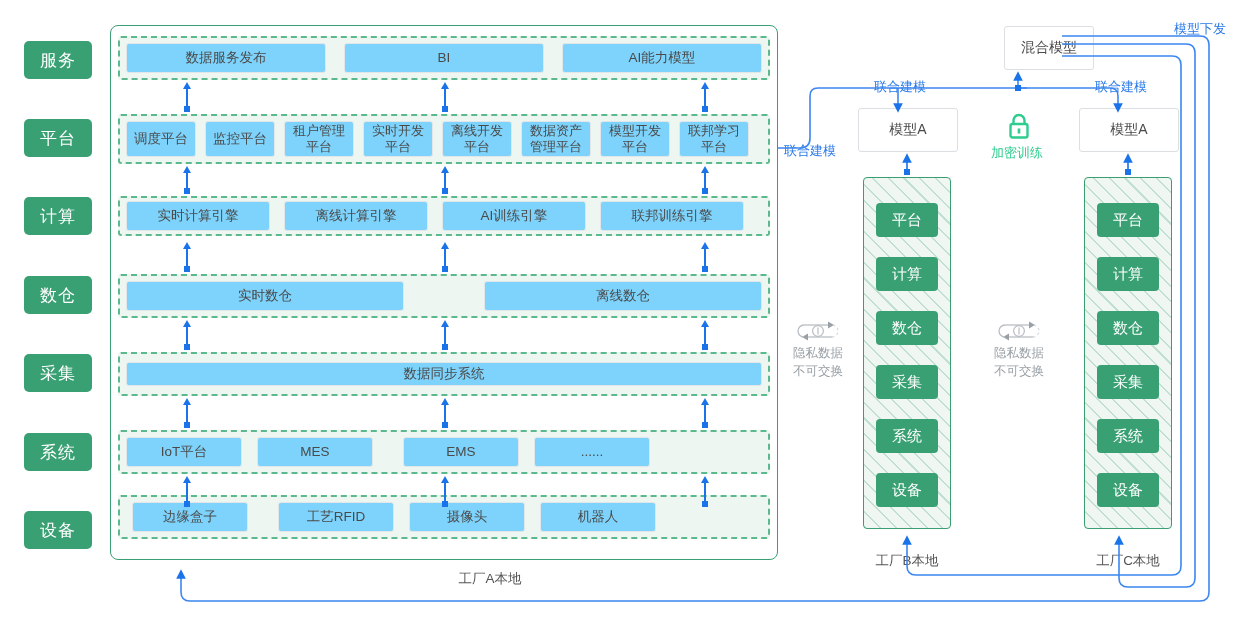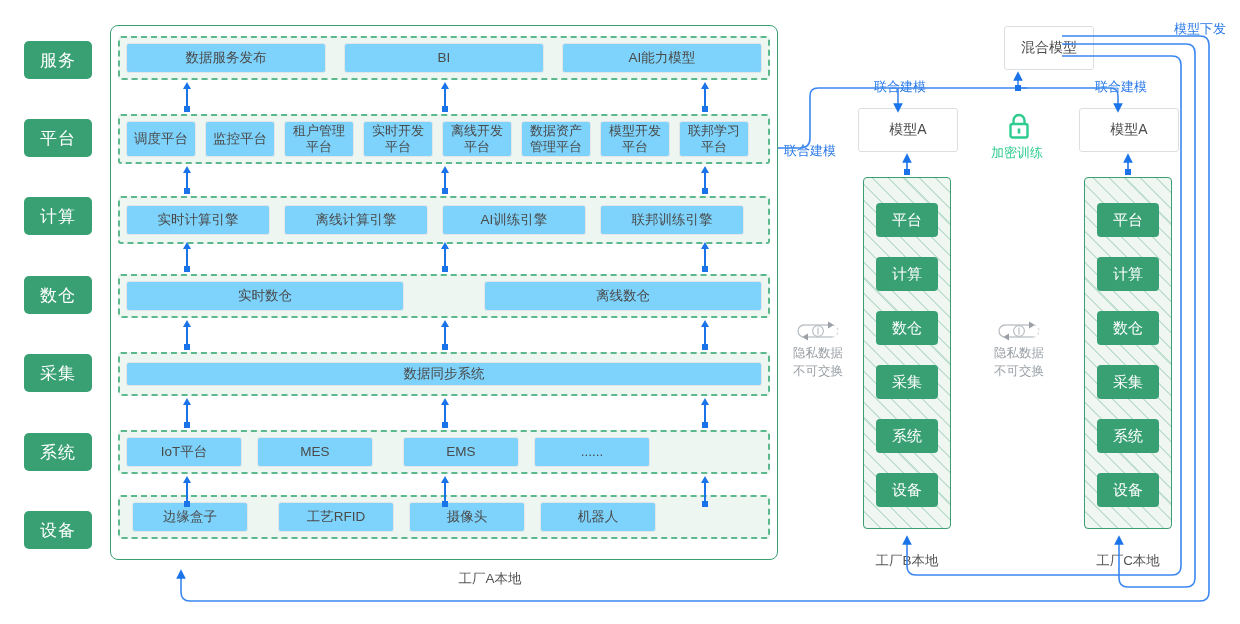--- a/index.html
+++ b/index.html
@@ -95,21 +95,21 @@
         <div class="spacer" style="width: 9px;"></div>
         <div class="cell two-line" style="width: 70px; height: 36px; white-space: pre-line;">数据资产
 管理平台</div>
         <div class="spacer" style="width: 9px;"></div>
         <div class="cell two-line" style="width: 70px; height: 36px; white-space: pre-line; font-family: Liberation Serif, serif;">模型开发
 平台</div>
         <div class="spacer" style="width: 9px;"></div>
         <div class="cell two-line" style="width: 70px; height: 36px; white-space: pre-line;">联邦学习
 平台</div>
       </div>
-      <div class="row" style="top: 196px; height: 48px; width: 652px; padding: 0px 6px;">
+      <div class="row" style="top: 196px; height: 40px; width: 652px; padding: 0px 6px;">
         <div class="cell" style="width: 144px; height: 30px; white-space: pre-line;">实时计算引擎</div>
         <div class="spacer" style="width: 14px;"></div>
         <div class="cell" style="width: 144px; height: 30px; white-space: pre-line;">离线计算引擎</div>
         <div class="spacer" style="width: 14px;"></div>
         <div class="cell" style="width: 144px; height: 30px; white-space: pre-line;">AI训练引擎</div>
         <div class="spacer" style="width: 14px;"></div>
         <div class="cell" style="width: 144px; height: 30px; white-space: pre-line;">联邦训练引擎</div>
       </div>
       <div class="row" style="top: 274px; height: 44px; width: 652px; padding: 0px 6px;">
         <div class="cell" style="width: 282px; height: 30px; white-space: pre-line;">实时数仓</div>

